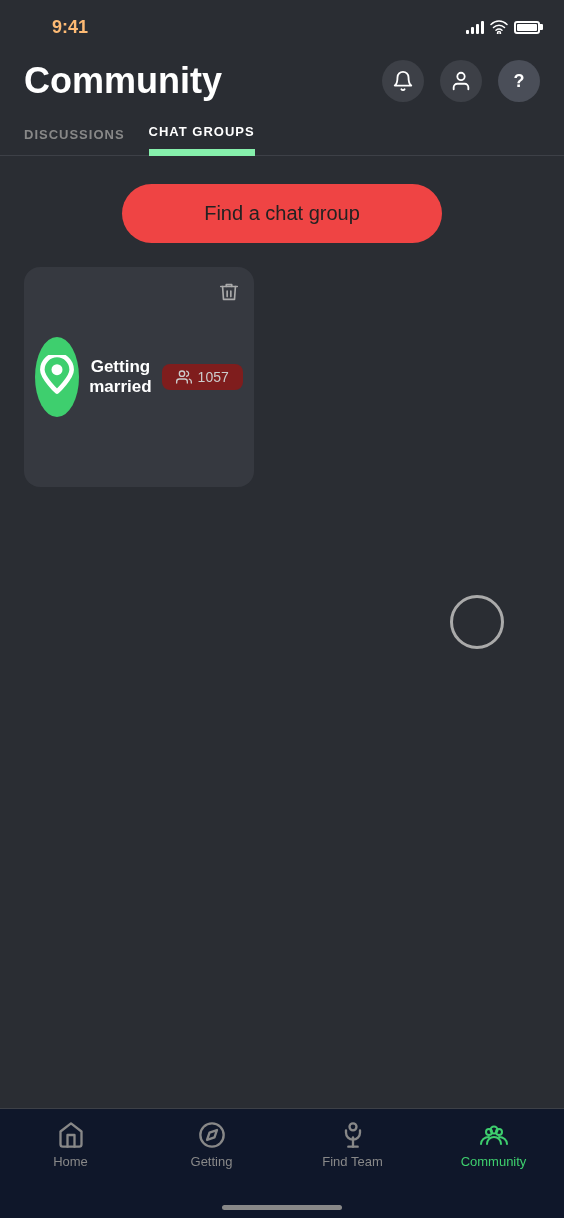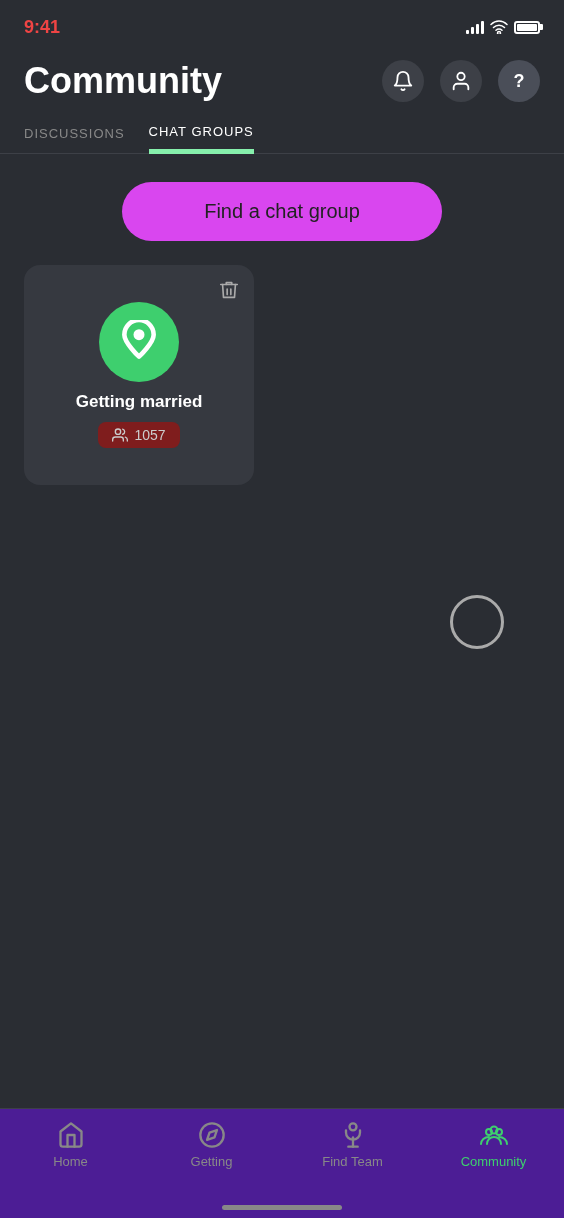--- a/index.html
+++ b/index.html
@@ -18,21 +18,22 @@
     .status-bar {
       display: flex;
       justify-content: space-between;
       align-items: center;
       padding: 12px 24px 8px;
       height: 50px;
     }
     .status-time {
       font-size: 18px;
       font-weight: 600;
-      color: #ef4444;
+      color: #fdba74;
+      margin-left: 28px;
     }
     .status-icons {
       display: flex;
       align-items: center;
       gap: 6px;
     }
     .signal-bars {
       display: flex;
       align-items: flex-end;
       gap: 2px;
@@ -106,52 +107,52 @@
     
     .tabs {
       display: flex;
       padding: 18px 24px 0;
       gap: 24px;
       border-bottom: 1px solid #3d4047;
       margin-top: 4px;
     }
     .tab {
       font-size: 15px;
-      font-weight: 400;
+      font-weight: 700;
       color: #888;
       padding-bottom: 10px;
       cursor: pointer;
       letter-spacing: 0.5px;
       border: none;
       background: none;
     }
     .tab.active {
       color: #fff;
-      border-bottom: 5px solid #86efac;
+      border-bottom: 7px solid #86efac;
       margin-bottom: -1px;
     }
     .tab.discussions {
       text-transform: uppercase;
       letter-spacing: 1px;
       font-size: 13px;
     }
     .tab.chat-groups {
       text-transform: uppercase;
       letter-spacing: 1px;
       font-size: 13px;
     }
 
     
     .search-container {
       display: flex;
       justify-content: center;
       margin: 28px 0 24px;
     }
     .search-btn {
-      background: #d946ef;
+      background: #ef4444;
       color: #222;
       border: none;
       border-radius: 30px;
       padding: 18px 50px;
       font-size: 20px;
       font-weight: 500;
       cursor: pointer;
       width: 320px;
       text-align: center;
     }
@@ -164,21 +165,21 @@
       gap: 16px;
     }
     .chat-group-card {
       width: 230px;
       height: 220px;
       background: #363940;
       border-radius: 16px;
       padding: 16px;
       position: relative;
       display: flex;
-      flex-direction: column;
+      flex-direction: row;
       align-items: center;
       justify-content: center;
       gap: 10px;
     }
     .delete-btn {
       position: absolute;
       top: 14px;
       right: 14px;
       background: none;
       border: none;
@@ -232,21 +233,21 @@
       justify-content: center;
     }
 
     
     .bottom-nav {
       position: absolute;
       bottom: 0;
       left: 0;
       right: 0;
       height: 110px;
-      background: #4c1d95;
+      background: #0f172a;
       border-top: 1px solid #3d4047;
       display: flex;
       justify-content: space-around;
       align-items: flex-start;
       padding-top: 12px;
     }
     .nav-item {
       display: flex;
       flex-direction: column;
       align-items: center;

